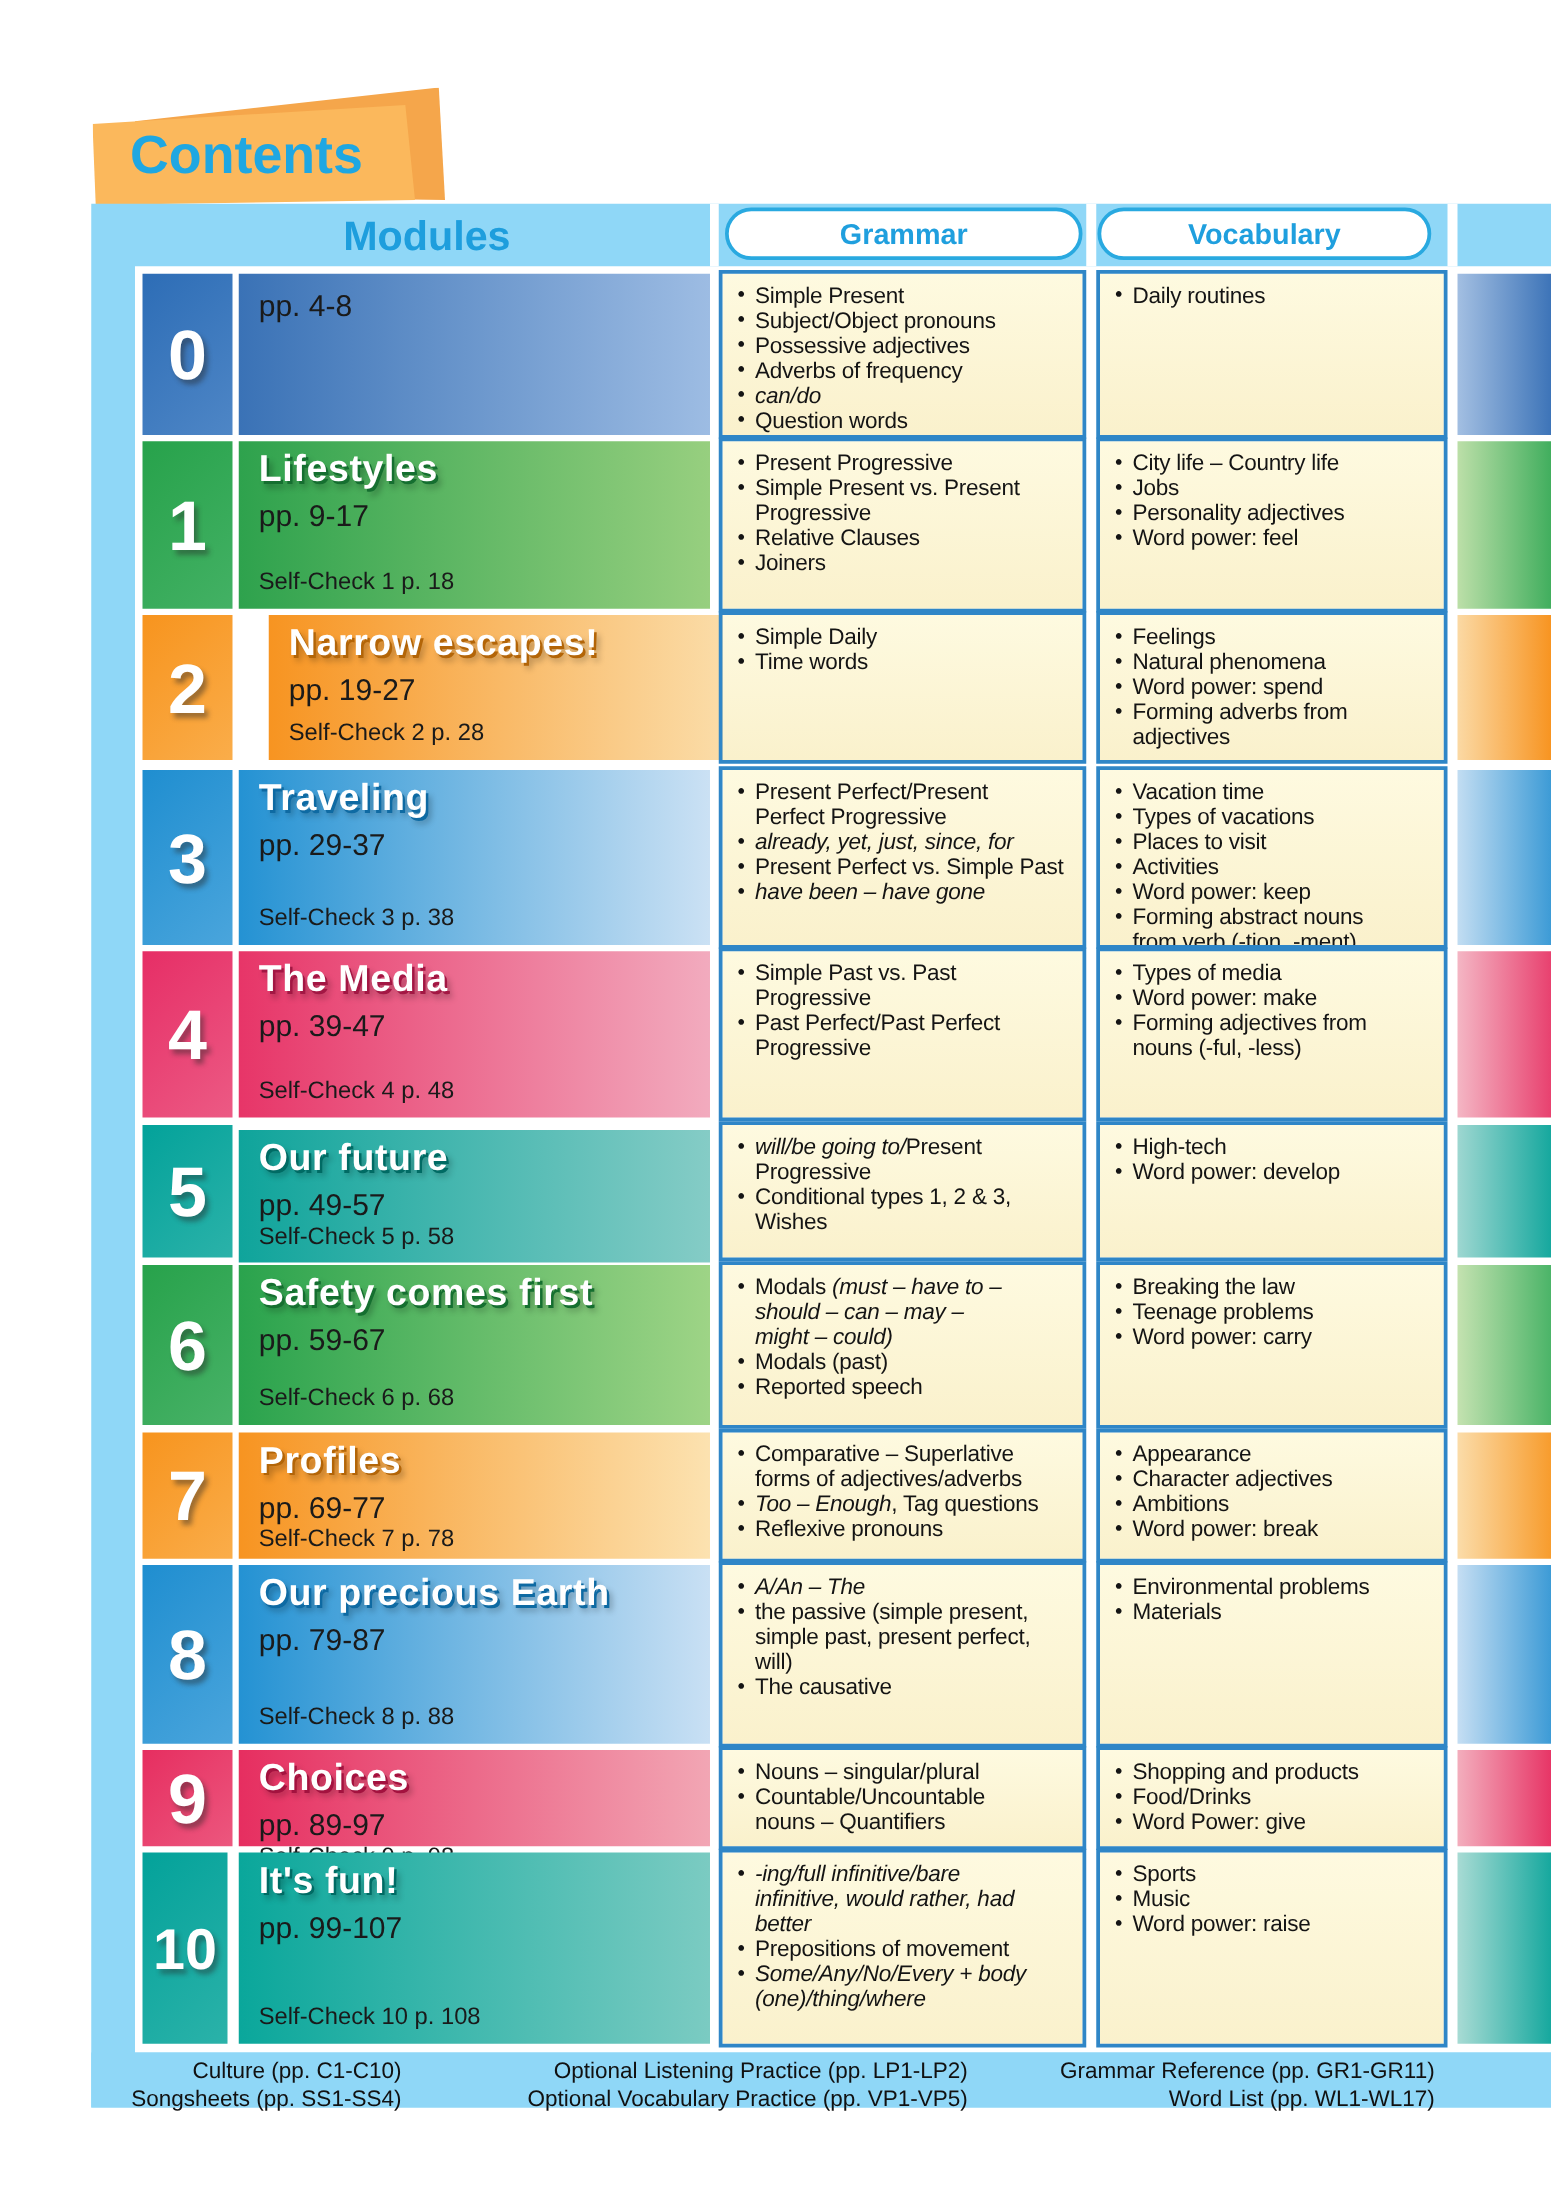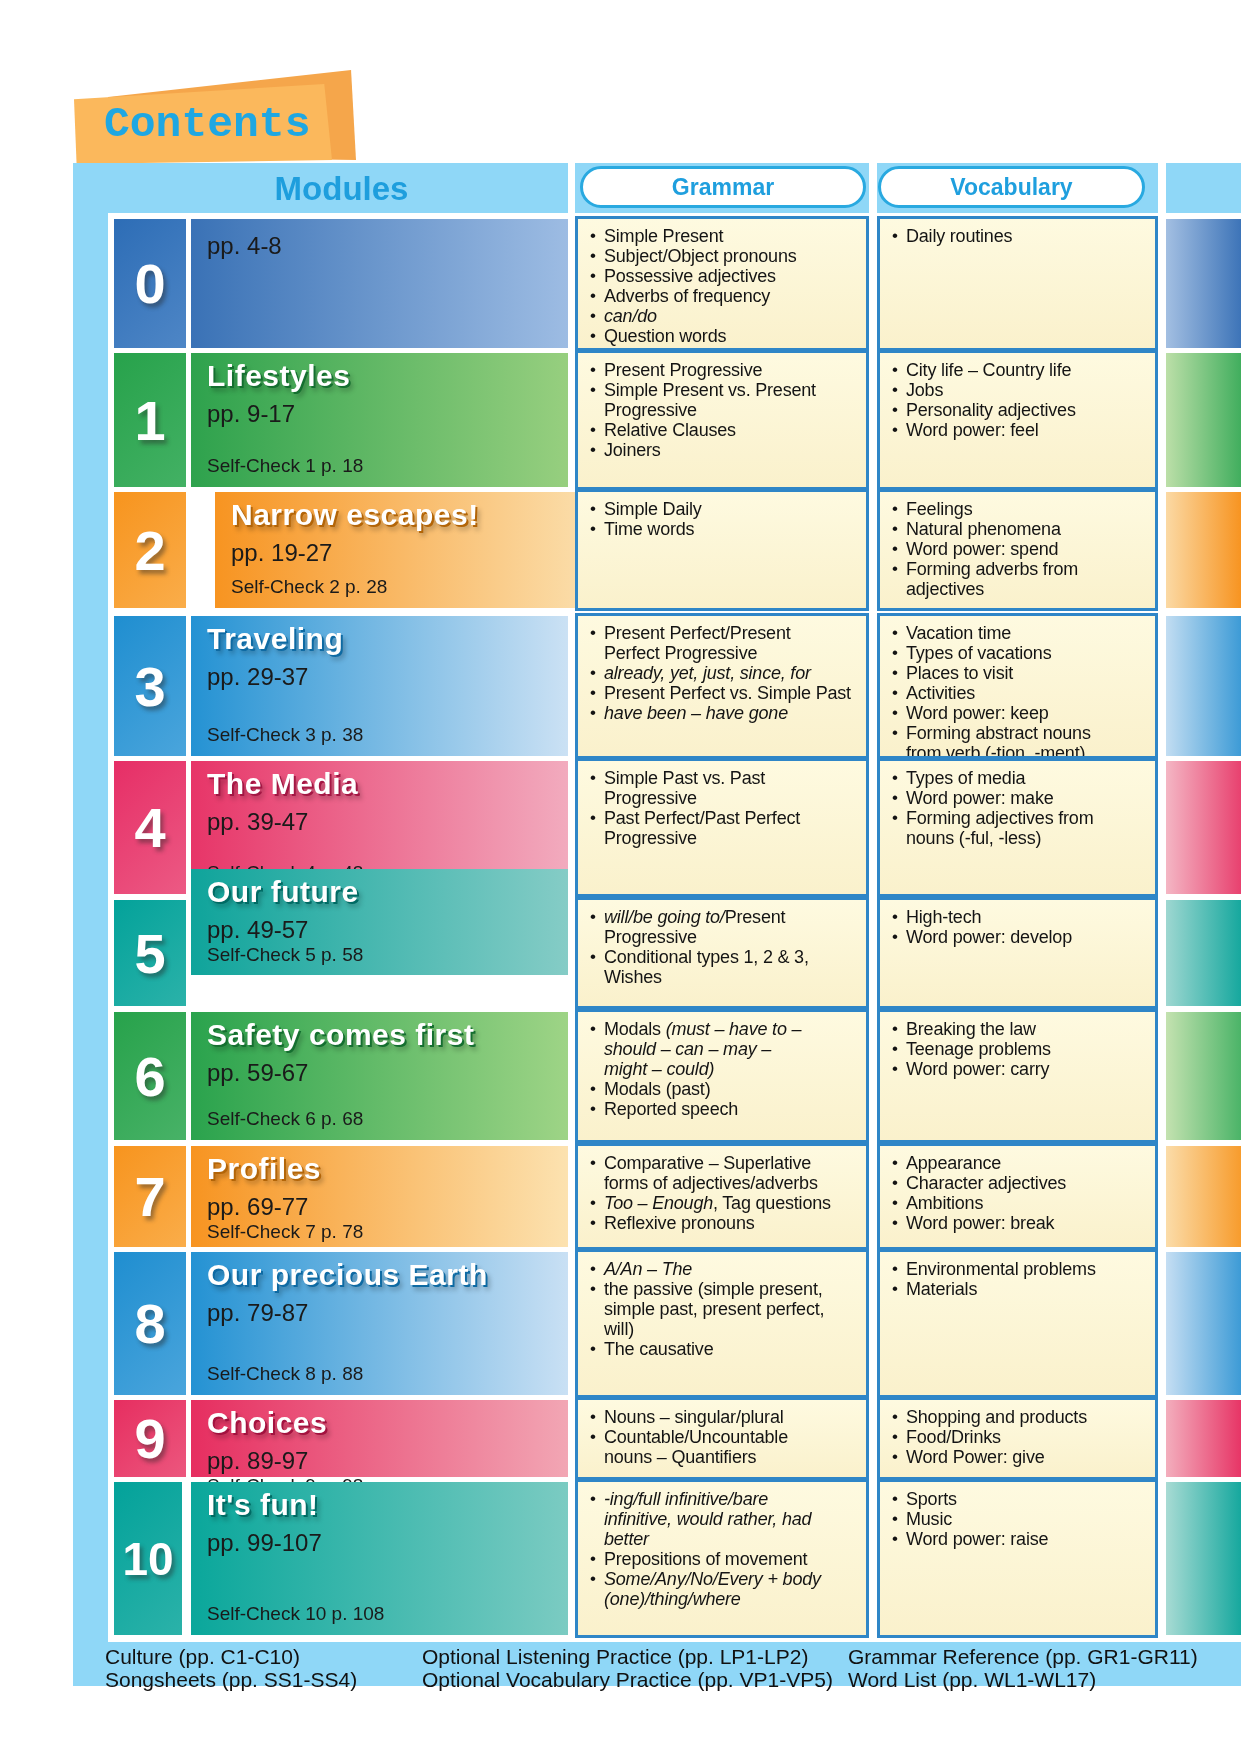--- a/index.html
+++ b/index.html
@@ -6,21 +6,21 @@
   #page{position:relative;width:1241px;height:1754px;background:#ffffff;overflow:hidden;
         font-family:"Liberation Sans",sans-serif;}
 
   
   .banner-back{position:absolute;left:108px;top:70px;width:248px;height:90px;
     background:#f5a64b;clip-path:polygon(0 30%,98% 0,100% 100%,2% 96%);}
   .banner-front{position:absolute;left:74px;top:84px;width:258px;height:80px;
     background:#fbb85c;clip-path:polygon(0 19%,97% 0,100% 95%,1% 100%);
     display:flex;align-items:center;}
   .banner-front .t{padding-left:30px;font-size:43px;font-weight:bold;color:#1fa7e2;
-    letter-spacing:0px;font-family:Liberation Mono, monospace;}
+    letter-spacing:0px;}
 
   
   .panel{position:absolute;left:73px;top:163px;width:1168px;height:1523px;background:#8fd7f7;}
   .content-bg{position:absolute;left:108px;top:213px;width:1133px;height:1429px;background:#ffffff;}
   .head-gap{position:absolute;top:163px;height:50px;background:#ffffff;}
 
   
   .modules-label{position:absolute;left:115px;top:170px;width:453px;text-align:center;
     font-size:33px;font-weight:bold;color:#1e9edd;}
   .pill{position:absolute;top:166px;height:42px;background:#ffffff;border:3px solid #29a9e0;
@@ -40,21 +40,21 @@
   .mod-selfcheck{font-size:19px;color:#1a1a1a;margin-top:auto;padding-bottom:2px;}
   .cell-yellow{border:3px solid #2f86c7;background:linear-gradient(180deg,#fefae0,#faf1cc);
     padding:7px 6px 4px 12px;overflow:hidden;}
   .bullet{display:flex;font-size:18px;line-height:20px;color:#141414;}
   .bullet .dot{flex:0 0 14px;font-size:17px;}
   .bullet .txt{white-space:pre-line;letter-spacing:-0.2px;}
   .bullet .txt .i{font-style:italic;}
 
   
   .footer-band{position:absolute;left:73px;top:1642px;width:1168px;height:44px;background:#8fd7f7;}
-  .footer-col{position:absolute;top:1645px;font-size:21px;line-height:23px;color:#111111;}
+  .footer-col{position:absolute;top:1645px;font-size:18px;line-height:23px;color:#111111;text-align:right;}
 </style>
 </head>
 <body>
 
 <div id="page">
 
   <div class="banner-back"></div>
   <div class="banner-front">
     <div class="t">Contents</div>
   </div>
@@ -280,21 +280,21 @@
         <div class="bullet">
           <div class="dot">•</div>
           <div class="txt"><span>Forming adjectives from
 nouns (-ful, -less)</span></div>
         </div>
       </div>
       <div class="cell" style="left: 1166px; top: 761px; width: 75px; height: 133px; background: linear-gradient(to right, rgb(244, 182, 196), rgb(232, 65, 111));"></div>
       <div class="cell cell-num" style="left: 114px; top: 900px; width: 72px; height: 106px; background: linear-gradient(135deg, rgb(3, 162, 154), rgb(43, 178, 169));">
         <div class="n">5</div>
       </div>
-      <div class="cell cell-title" style="left: 191px; top: 869px; width: 377px; height: 106px; background: linear-gradient(to right, rgb(15, 164, 155), rgb(133, 204, 198)); --sh: #006b64;">
+      <div class="cell cell-title" style="left: 191px; top: 904px; width: 377px; height: 106px; background: linear-gradient(to right, rgb(15, 164, 155), rgb(133, 204, 198)); --sh: #006b64;">
         <div class="mod-title">Our future</div>
         <div class="mod-pages">pp. 49-57</div>
         <div class="mod-selfcheck">Self-Check 5 p. 58</div>
       </div>
       <div class="cell cell-yellow" style="left: 575px; top: 897px; width: 294px; height: 112px;">
         <div class="bullet">
           <div class="dot">•</div>
           <div class="txt"><span class="i">will/be going to/</span><span>Present
 Progressive</span></div>
         </div>

